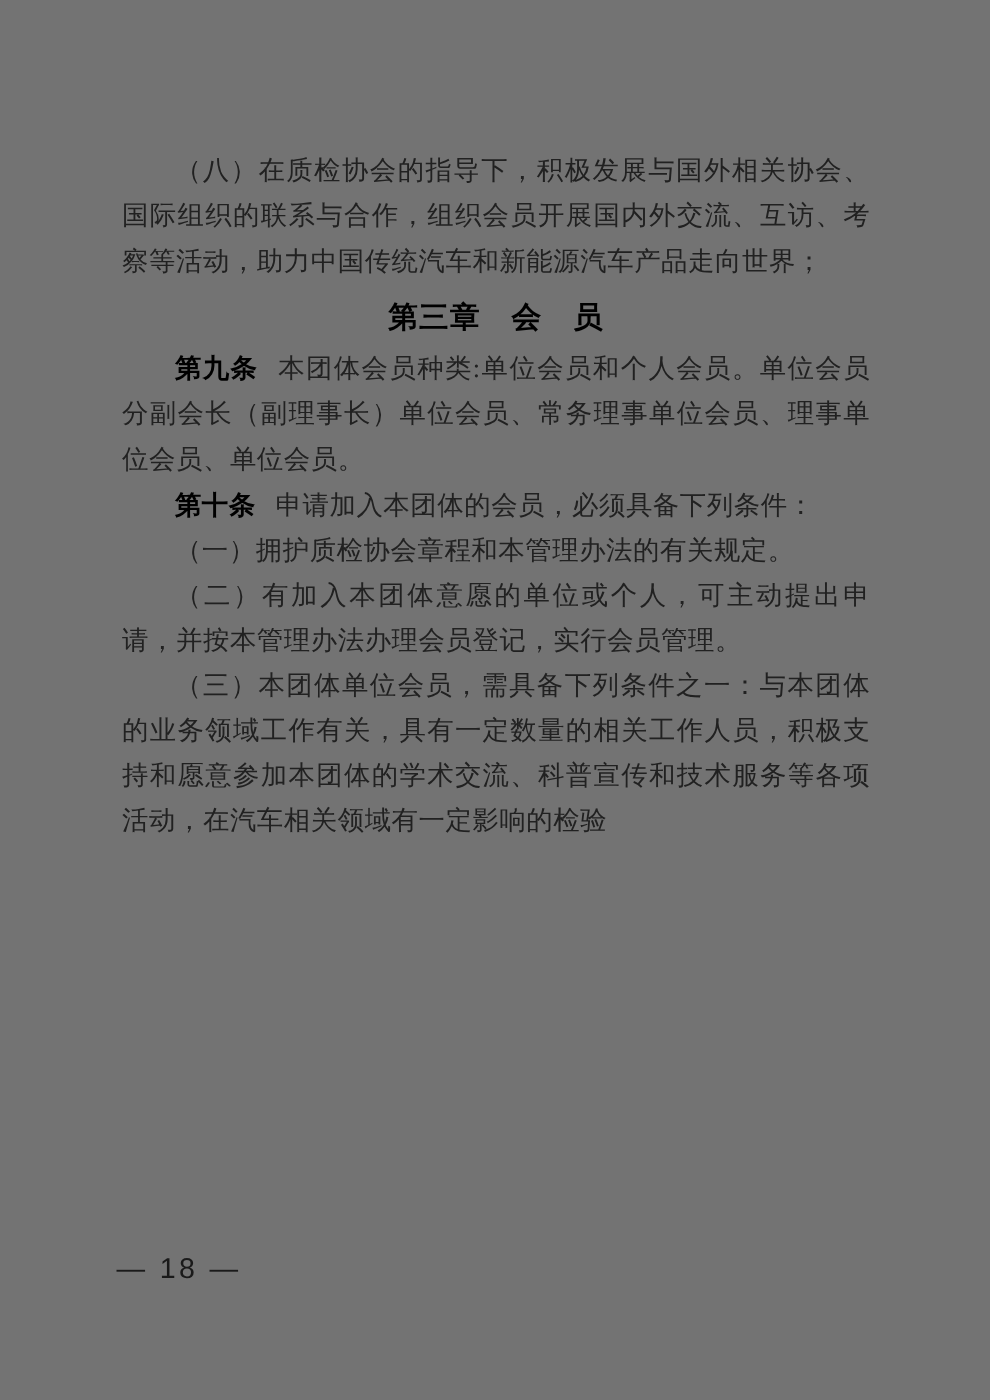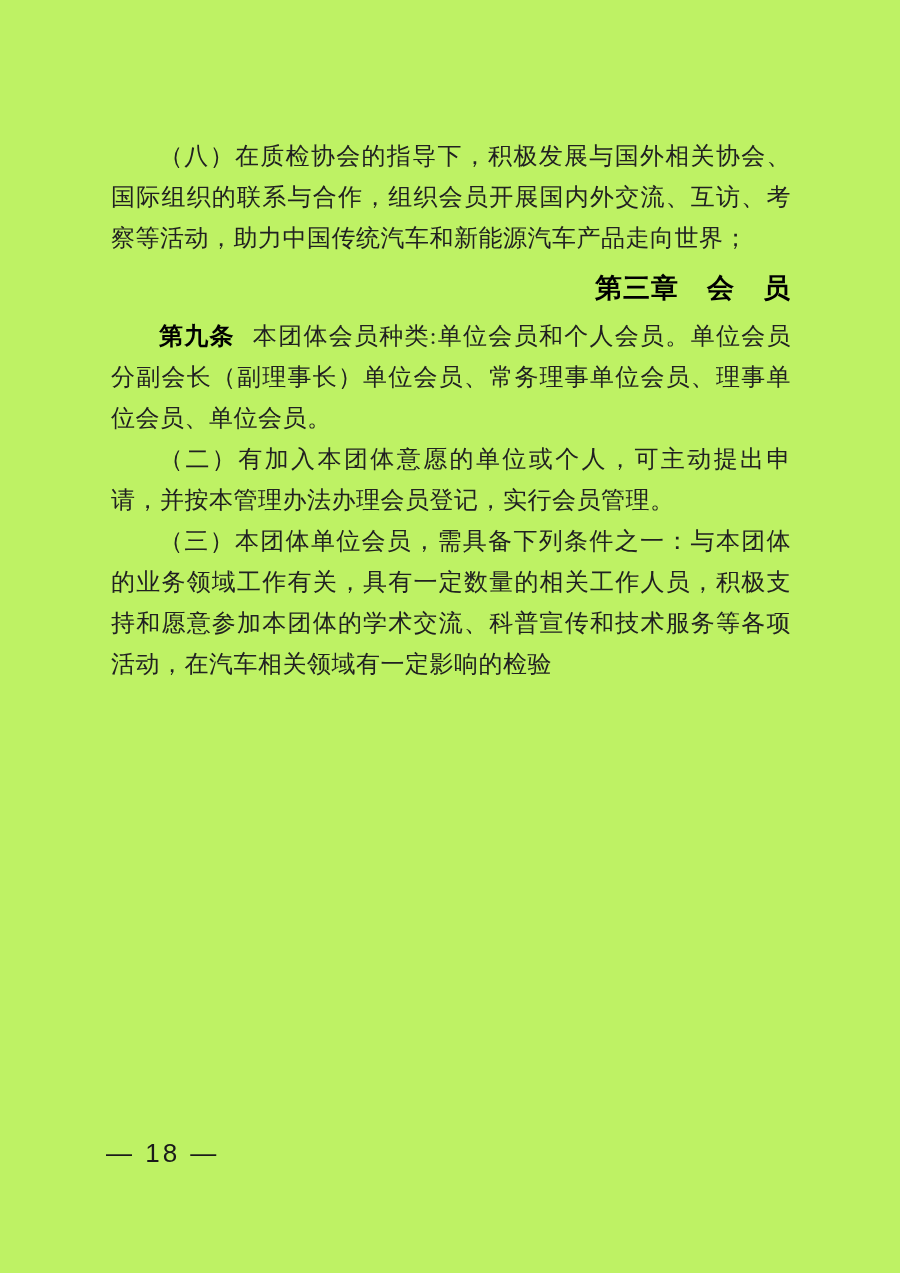--- a/index.html
+++ b/index.html
@@ -4,21 +4,21 @@
 <style>
   html, body {
     margin: 0;
     padding: 0;
     background: #ffffff;
   }
   .page {
     position: relative;
     width: 900px;
     height: 1273px;
-    background: #bef264;
+    background: #737373;
     overflow: hidden;
     font-family: "Liberation Serif", "DejaVu Serif", serif;
   }
   .content {
     position: absolute;
     left: 111px;
     top: 136px;
     width: 680px;
   }
   .para {
@@ -30,21 +30,21 @@
     text-indent: 2em;
     letter-spacing: 0.5px;
   }
   .chapter-heading {
     margin: 4px 0 2px 0;
     font-family: "Liberation Sans", "DejaVu Sans", sans-serif;
     font-weight: 700;
     font-size: 27px;
     line-height: 50px;
     color: #000000;
-    text-align: right;
+    text-align: center;
     text-indent: 0;
     letter-spacing: 1px;
   }
   .article-label {
     font-family: "Liberation Sans", "DejaVu Sans", sans-serif;
     font-weight: 700;
     color: #000000;
     margin-right: 18px;
   }
   .footer {
@@ -71,21 +71,25 @@
 
 
 
 
     <p class="para chapter-heading">第三章　会　员</p>
 
     <p class="para">
       <span class="article-label">第九条</span><span>本团体会员种类:单位会员和个人会员。单位会员分副会长（副理事长）单位会员、常务理事单位会员、理事单位会员、单位会员。</span>
     </p>
 
+    <p class="para">
+      <span class="article-label">第十条</span><span>申请加入本团体的会员，必须具备下列条件：</span>
+    </p>
 
+    <p class="para">（一）拥护质检协会章程和本管理办法的有关规定。</p>
 
     <p class="para">（二）有加入本团体意愿的单位或个人，可主动提出申请，并按本管理办法办理会员登记，实行会员管理。</p>
 
     <p class="para">（三）本团体单位会员，需具备下列条件之一：与本团体的业务领域工作有关，具有一定数量的相关工作人员，积极支持和愿意参加本团体的学术交流、科普宣传和技术服务等各项活动，在汽车相关领域有一定影响的检验</p>
 
   </div>
 
   <div class="footer">— 18 —</div>
 
 </div>

